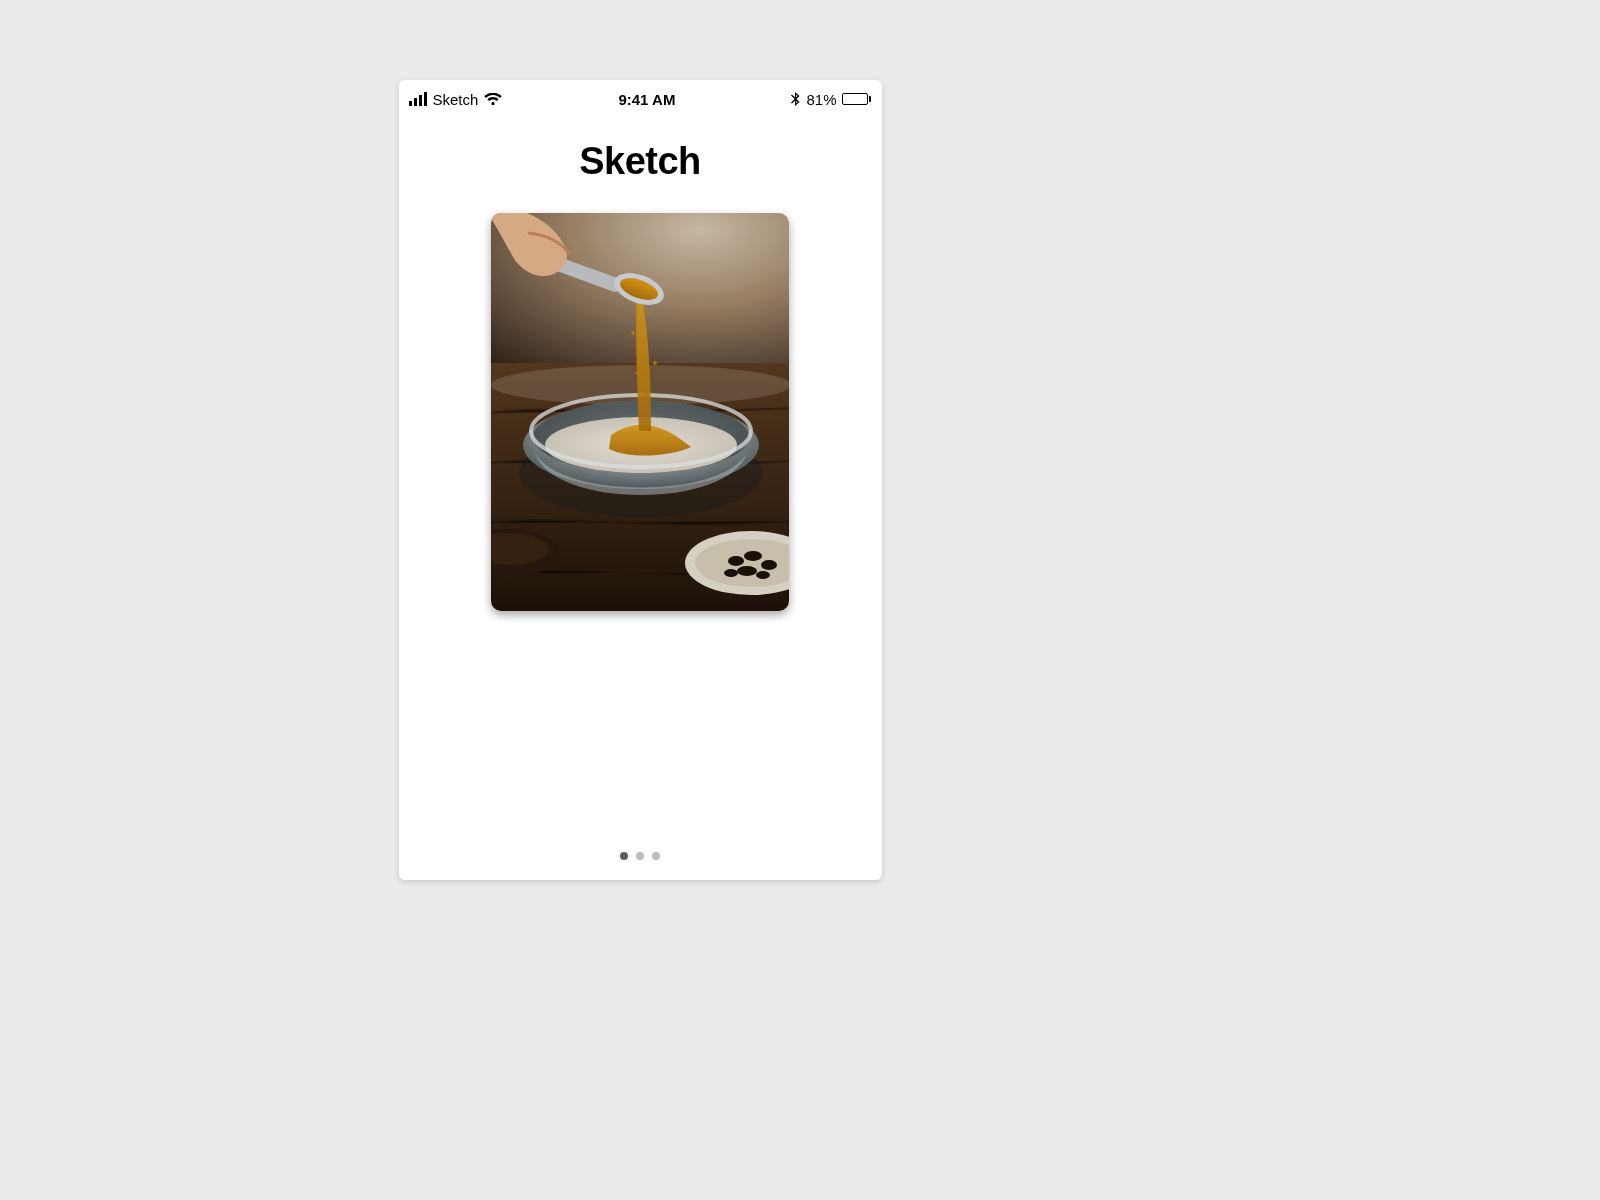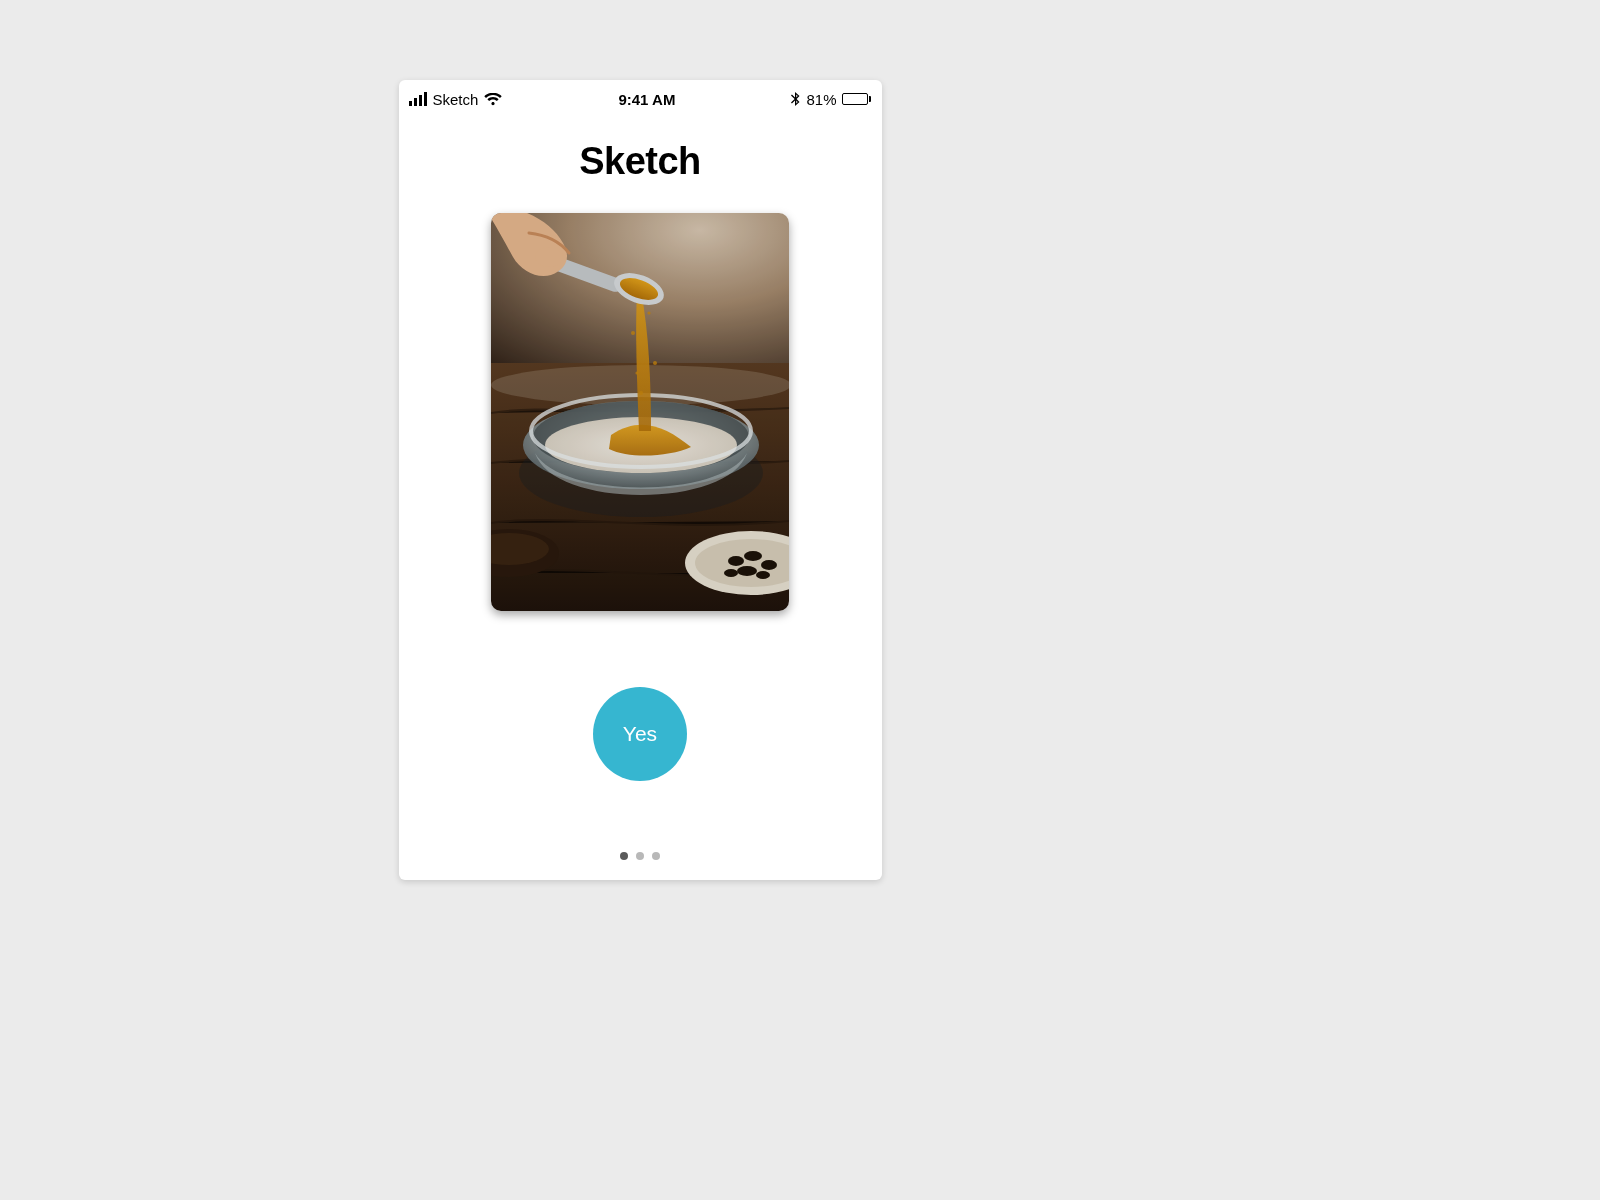--- a/index.html
+++ b/index.html
@@ -278,23 +278,20 @@
 
             <ellipse cx="58" cy="44" rx="14" ry="10" fill="#e7b88f"></ellipse>
           </g>
 
           <rect x="0" y="0" width="298" height="398" fill="black" opacity="0.08"></rect>
         </svg>
       </div>
     </div>
 
     <div class="btn-row">
-      <button class="circle-btn btn-yes">
-        <span>Yes</span>
-      </button>
     </div>
 
     <div class="dots">
       <span class="dot active"></span>
       <span class="dot"></span>
       <span class="dot"></span>
     </div>
 
   </div>
 </div>

